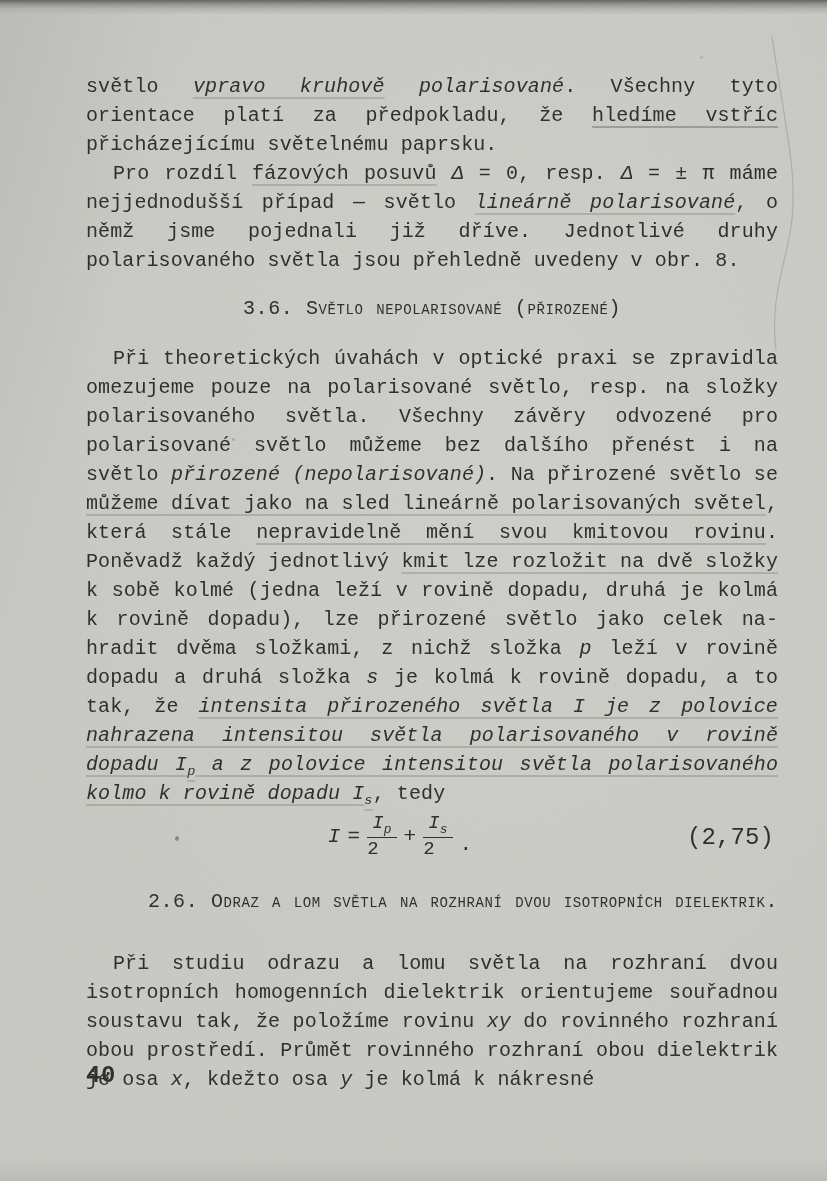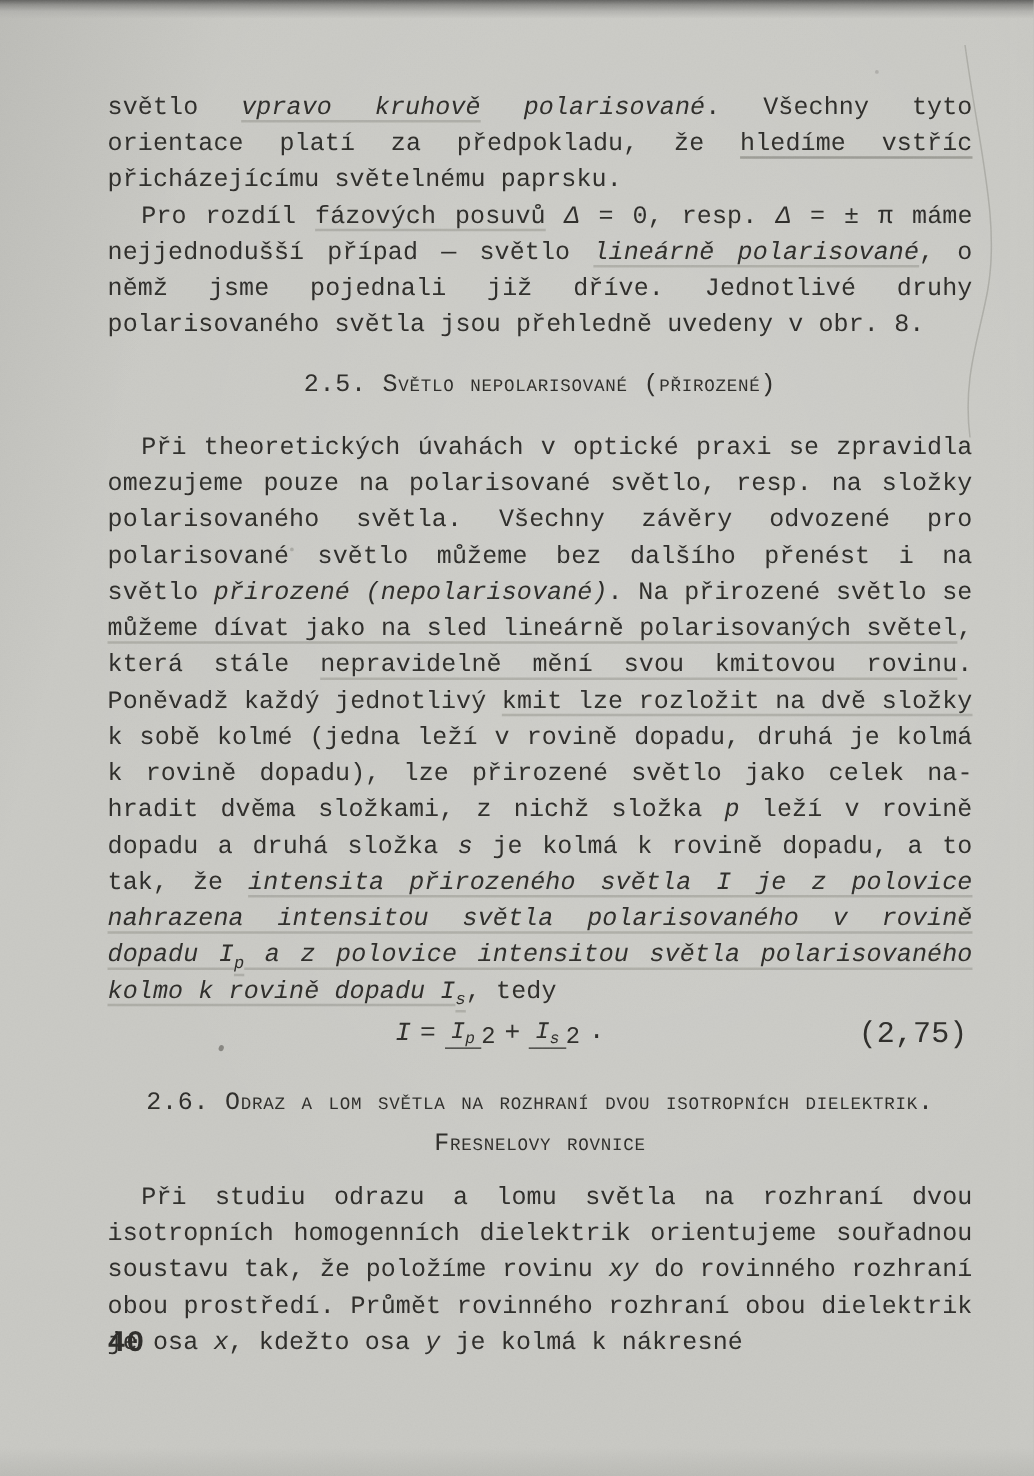--- a/index.html
+++ b/index.html
@@ -55,31 +55,31 @@
 
   h2.sec{
     font-weight:normal;
     font-variant:small-caps;
     font-size:20px;line-height:25px;
     text-align:center;text-indent:0;
     letter-spacing:.6px;
     margin:21px 0 23px 0;
   }
   h2.sec .hline{display:block;}
-  h2.sec.two{margin:25px 0 12px 0;line-height:33px;}
+  h2.sec.two{margin:25px 0 31px 0;line-height:33px;text-align:right;}
 
   .formula{
     position:relative;
     margin:6px 0 9px 0;
     text-align:center;
     text-indent:0;
     line-height:normal;
   }
   .eq{display:inline-flex;align-items:center;gap:7px;font-size:21px;transform:translateX(-32px);}
-  .frac{display:inline-flex;flex-direction:row;align-items:flex-end;vertical-align:middle;font-size:19px;line-height:1.05;}
+  .frac{display:inline-flex;flex-direction:column;align-items:flex-start;vertical-align:middle;font-size:19px;line-height:1.05;}
   .frac .fn{padding:0 5px 3px 5px;border-bottom:1.4px solid var(--ink);}
   .frac .fd{padding-top:2px;}
   .eq .dot{align-self:flex-end;padding-bottom:4px;}
   .eqnum{position:absolute;right:4px;top:50%;transform:translateY(-50%);font-size:24px;}
 
   .page-number{
     position:absolute;left:86px;top:1062px;
     font-size:24px;font-weight:bold;letter-spacing:.5px;
   }
 </style>
@@ -97,21 +97,21 @@
   <div class="speck s1"></div>
   <div class="speck s2"></div>
   <div class="speck s3"></div>
 
   <div class="text-column">
 
     <p class="para"><span>světlo </span><span class="it pencil faint">vpravo kruhově</span><span class="it"> </span><span class="it">polarisované</span><span>. Všechny tyto orientace platí za předpokladu, že </span><span class="pencil">hledíme vstříc</span><span> přicházejícímu světelnému paprsku.</span></p>
     <p class="para indent"><span>Pro rozdíl </span><span class="pencil faint">fázových posuvů</span><span> </span><span class="it">Δ</span><span> = 0, resp. </span><span class="it">Δ</span><span> = ± π máme nejjedno­dušší případ — světlo </span><span class="it pencil faint">lineárně polarisované</span><span>, o němž jsme pojednali již dříve. Jednotlivé druhy polarisovaného světla jsou přehledně uvedeny v obr. 8.</span></p>
 
     <h2 class="sec">
-      <span class="hline">2.5. Světlo nepolarisované (přirozené)</span>
+      <span class="hline">3.6. Světlo nepolarisované (přirozené)</span>
     </h2>
 
     <p class="para indent"><span>Při theoretických úvahách v optické praxi se zpravidla omezujeme pouze na polarisované světlo, resp. na složky polarisovaného světla. Všechny závěry odvozené pro polarisované světlo můžeme bez dalšího přenést i na světlo </span><span class="it">přirozené (nepolarisované)</span><span>. Na přirozené světlo se </span><span class="pencil faint">můžeme dívat jako na sled lineárně polarisovaných světel</span><span>, která stále </span><span class="pencil faint">nepravidelně mění svou kmitovou rovinu</span><span>. Poněvadž každý jednotlivý </span><span class="pencil faint">kmit lze rozložit na dvě složky</span><span> k sobě kolmé (jedna leží v rovině dopadu, druhá je kolmá k rovině dopadu), lze přirozené světlo jako celek na­hradit dvěma složkami, z nichž složka </span><span class="it">p</span><span> leží v rovině dopadu a druhá složka </span><span class="it">s</span><span> je kolmá k rovině dopadu, a to tak, že </span><span class="it pencil faint">intensita přirozeného světla </span><span class="it pencil faint">I</span><span class="it pencil faint"> je z polovice nahrazena intensitou světla polarisovaného v rovině dopadu </span><span class="it pencil faint">I</span><sub class="sb it pencil faint">p</sub><span class="it pencil faint"> a z polovice intensitou světla polarisovaného kolmo k rovině dopadu </span><span class="it pencil faint">I</span><sub class="sb it pencil faint">s</sub><span>, tedy</span></p>
 
     <div class="formula">
       <span class="eq">
         <span class="it">I</span>
         <span>=</span>
         <span class="frac">
           <span class="fn"><span class="it">I</span><sub class="sb it">p</sub></span>
@@ -123,21 +123,20 @@
           <span class="fd">2</span>
         </span>
         <span class="dot">.</span>
       </span>
       <span class="eqnum">(2,75)</span>
     </div>
 
 
     <h2 class="sec two">
       <span class="hline">2.6. Odraz a lom světla na rozhraní dvou isotropních dielektrik.</span>
-      <span class="hline">Fresnelovy rovnice</span>
     </h2>
 
     <p class="para indent"><span>Při studiu odrazu a lomu světla na rozhraní dvou isotropních homo­genních dielektrik orientujeme souřadnou soustavu tak, že položíme rovinu </span><span class="it">xy</span><span> do rovinného rozhraní obou prostředí. Průmět rovinného rozhraní obou dielektrik je osa </span><span class="it">x</span><span>, kdežto osa </span><span class="it">y</span><span> je kolmá k nákresné</span></p>
 
   </div>
 
   <div class="page-number">40</div>
 
   <svg class="grain" aria-hidden="true">
     <filter id="grainf">

